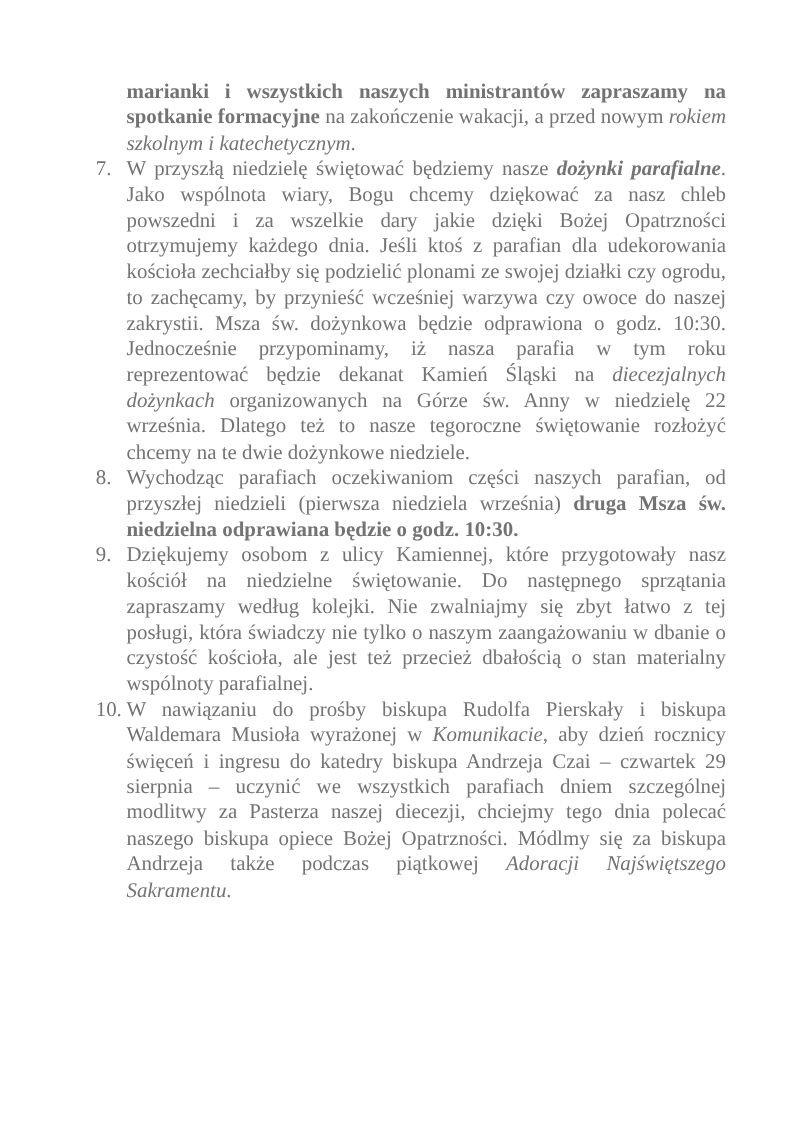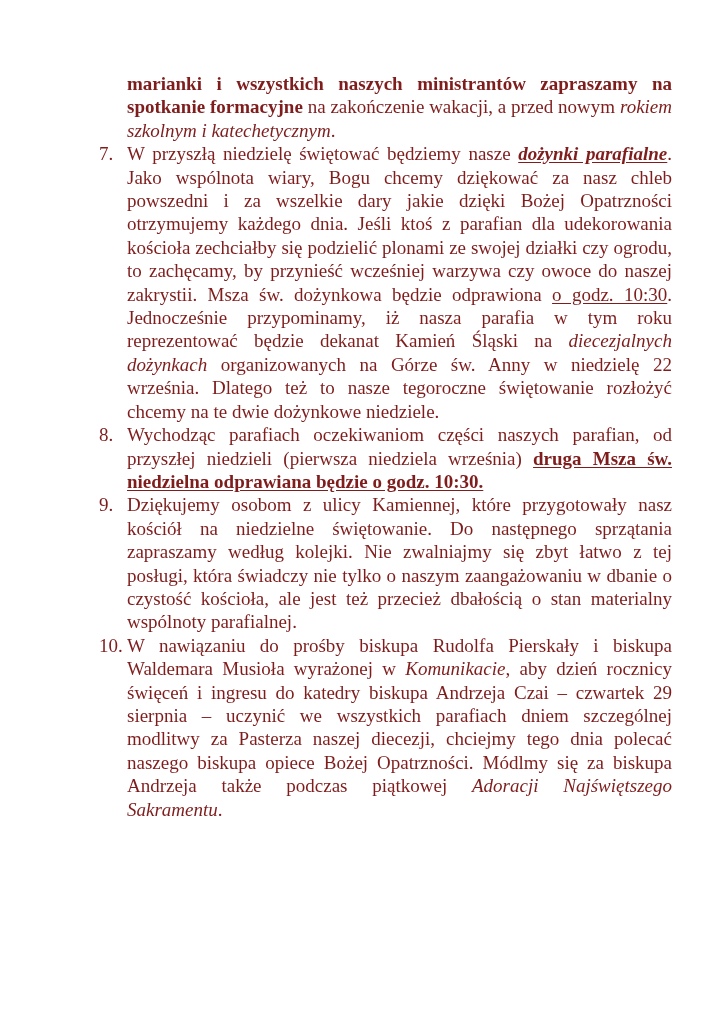--- a/index.html
+++ b/index.html
@@ -1,32 +1,32 @@
 <!DOCTYPE html>
 <html><head>
 <meta charset="utf-8">
 <style>
   html, body { margin: 0; padding: 0; background: #ffffff; }
   body { width: 724px; height: 1024px; overflow: hidden; position: relative; }
   .page {
     position: absolute; left: 0; top: 0; width: 724px; height: 1024px; background: #fff;
   }
   .content {
-    position: absolute; left: 127px; top: 72px; width: 545px;
+    position: absolute; left: 115px; top: 72px; width: 545px;
     font-family: "Liberation Serif", "DejaVu Serif", serif;
-    font-size: 19px; line-height: 23.4px; color: #7f1d1d;
+    font-size: 19px; line-height: 23.4px; color: #737373;
   }
   .para { text-align: justify; margin: 0; position: relative; }
   .item { position: relative; text-align: justify; margin: 0; }
   .num {
     position: absolute; left: -28px; top: 0;
   }
   .b { font-weight: bold; }
   .i { font-style: italic; }
-  .u { text-decoration: underline; text-underline-offset: 2px; }
+  .u { text-underline-offset: 2px; }
 </style>
 </head>
 <body>
 
 <div class="page">
   <div class="content">
 
     <p class="para"><span class="b">marianki i wszystkich naszych ministrantów zapraszamy na spotkanie formacyjne</span><span> na zakończenie wakacji, a przed nowym </span><span class="i">rokiem szkolnym i katechetycznym</span><span>.</span></p>
 
     <p class="item">

